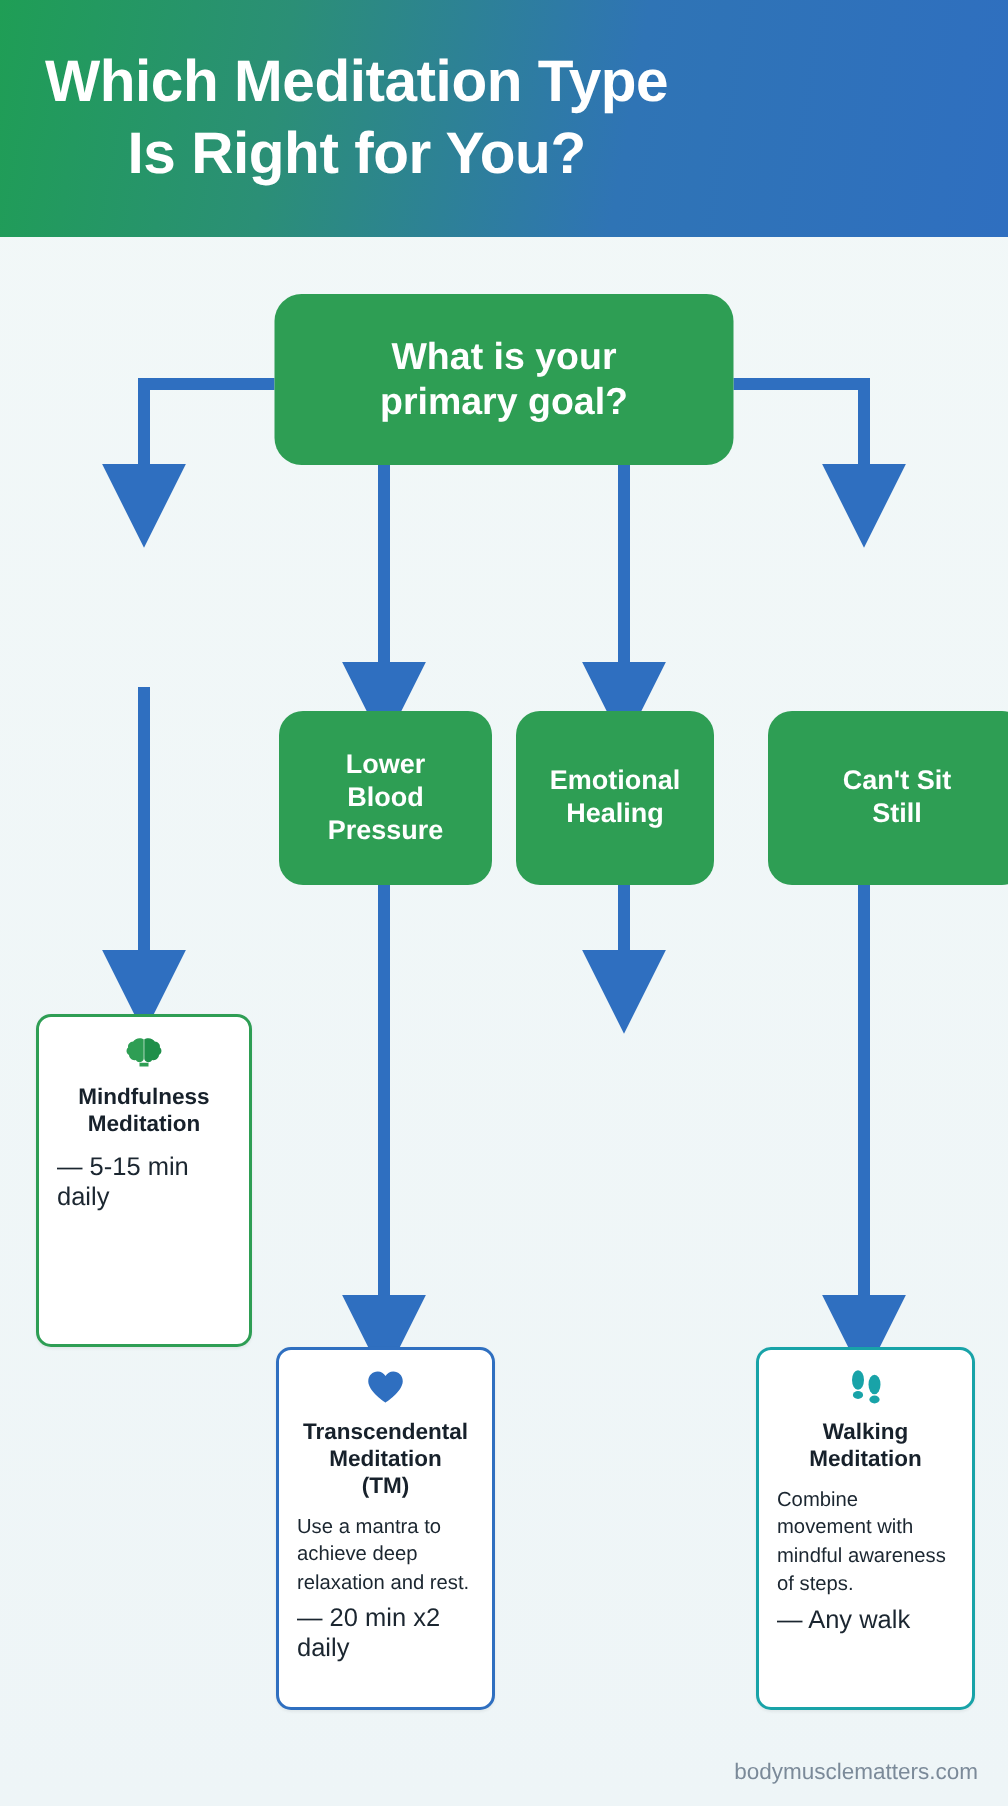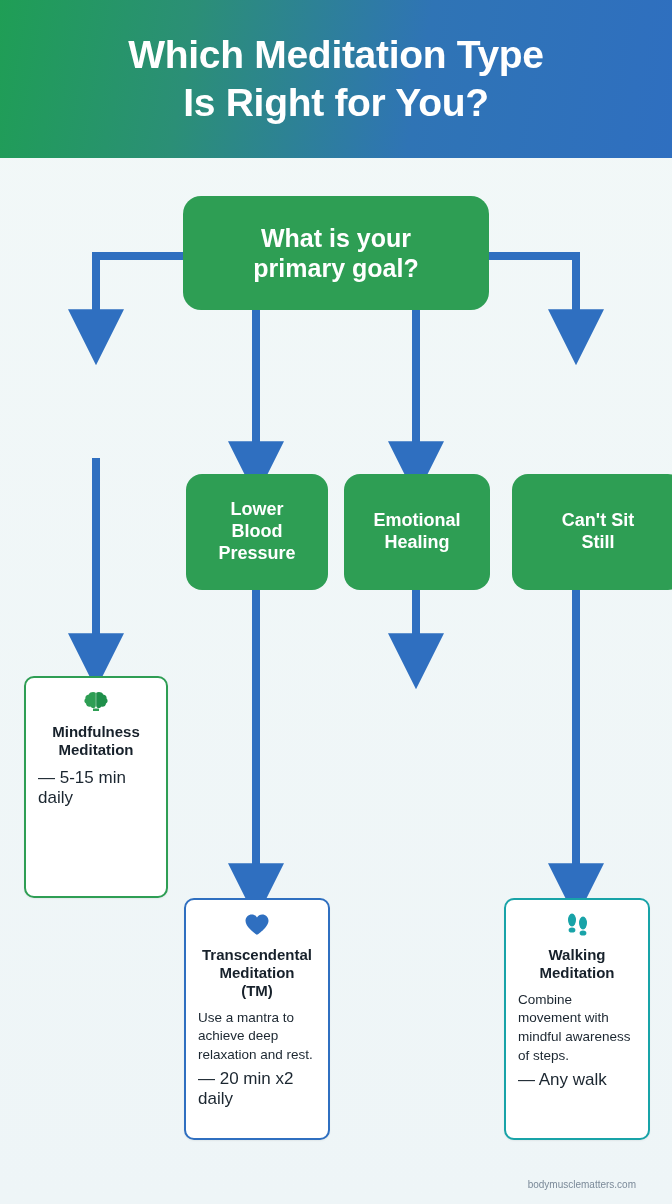--- a/index.html
+++ b/index.html
@@ -14,21 +14,21 @@
     width: 672px; height: 1204px;
     overflow: hidden;
     background: linear-gradient(180deg, #f2f8f8 0%, #eef5f7 100%);
   }
 
   
   .header {
     position: absolute; left: 0; top: 0;
     width: 672px; height: 158px;
     background: linear-gradient(100deg, #1f9e55 0%, #2b8f76 28%, #2f74b5 62%, #2f6fc0 100%);
-    display: flex; align-items: center; justify-content: center;
+    display: flex; align-items: center; 
   }
   .header h1 {
     margin: 0;
     color: #ffffff;
     font-size: 39px;
     line-height: 1.22;
     font-weight: bold;
     text-align: center;
     letter-spacing: -0.3px;
     padding: 0 30px;
@@ -89,22 +89,22 @@
   .card .dur {
     display: block;
     margin-top: 5px;
     font-size: 17px;
     color: #1b2630;
   }
 
   
   .footer {
     position: absolute;
-    right: 36px; bottom: 14px;
-    font-size: 10px;
+    right: 20px; bottom: 14px;
+    font-size: 15px;
     color: #7b8a99;
   }
 </style>
 </head>
 <body>
 
 <div id="page">
 
   <div class="header">
     <h1>
@@ -148,21 +148,21 @@
 
 
   <div class="node branch" style="left:186px; top:474px; width:142px; height:116px;">
     <div>
       <span>Lower</span><br>
       <span>Blood</span><br>
       <span>Pressure</span>
     </div>
   </div>
 
-  <div class="node branch" style="left:344px; top:474px; width:146px; height:116px;">
+  <div class="node branch" style="left:344px; top:474px; width:132px; height:116px;">
     <div>
       <span>Emotional</span><br>
       <span>Healing</span>
     </div>
   </div>
 
 
   <div class="node branch" style="left:512px; top:474px; width:172px; height:116px;">
     <div>
       <span>Can't Sit</span><br>

